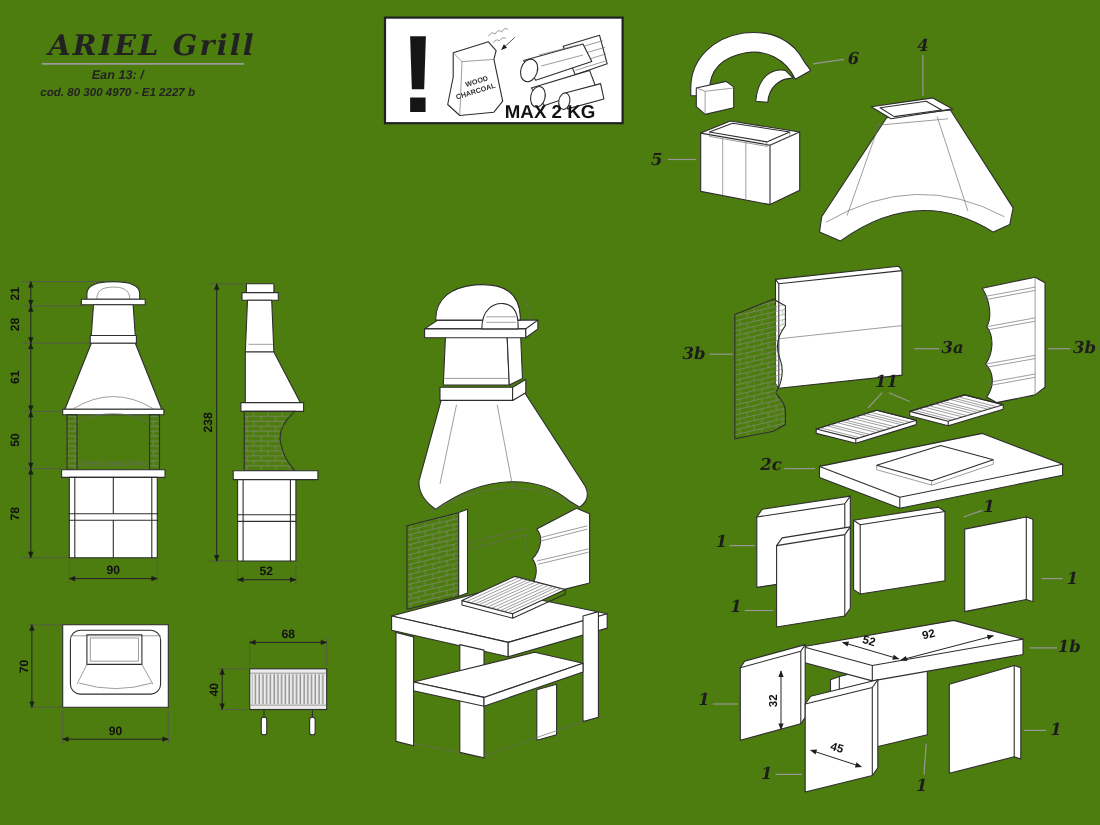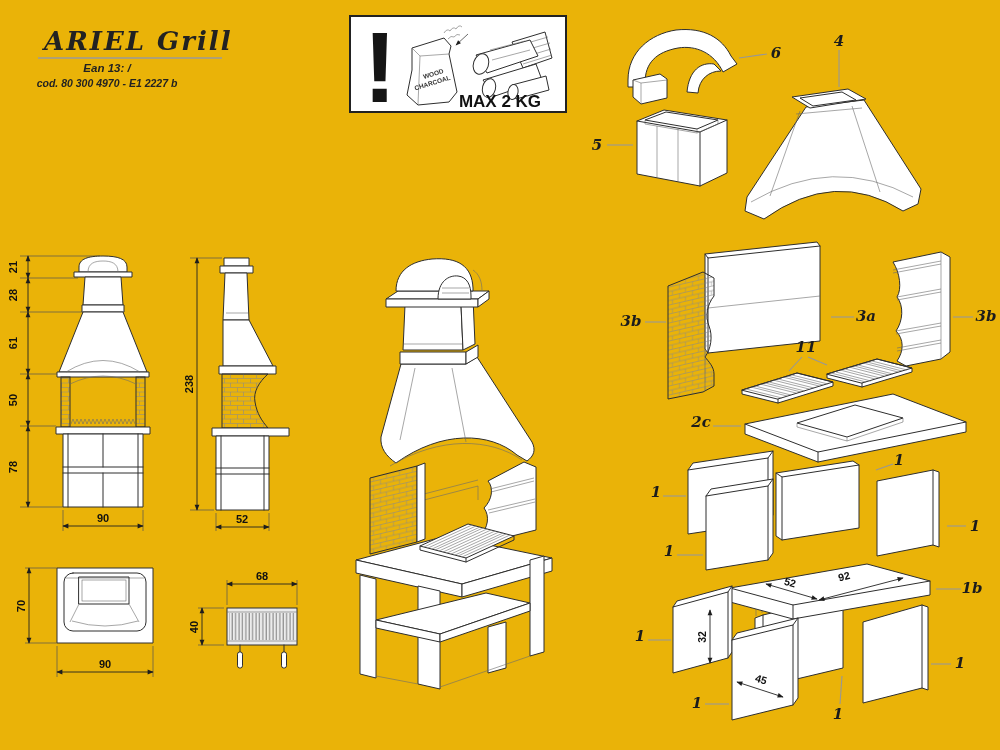--- a/index.html
+++ b/index.html
@@ -1,16 +1,16 @@
 <!DOCTYPE html>
 <html><head>
 <meta charset="utf-8">
 <style>
   html,body{margin:0;padding:0;background:#fff;}
-  .stage{position:relative;width:1000px;height:750px;background:#eab308;overflow:hidden;text-align:right;}
+  .stage{position:relative;width:1000px;height:750px;background:#4d7c0f;overflow:hidden;text-align:right;}
   svg{display:block;}
   .ln{fill:none;stroke:#2e2e2e;stroke-width:1;stroke-linejoin:round;stroke-linecap:round;}
   .lnf{fill:#fff;stroke:#2e2e2e;stroke-width:1;stroke-linejoin:round;}
   .thin{fill:none;stroke:#6b6b6b;stroke-width:.6;}
   .dimline{fill:none;stroke:#222;stroke-width:.9;}
   .ext{fill:none;stroke:#555;stroke-width:.7;}
   .leader{fill:none;stroke:#979797;stroke-width:1.1;}
   .dim{font:bold 11px "Liberation Sans",sans-serif;fill:#111;}
   .dims{font:bold 10.5px "Liberation Sans",sans-serif;fill:#111;}
   .plabel{font:italic bold 15px "DejaVu Serif",serif;fill:#1c1c1c;}

